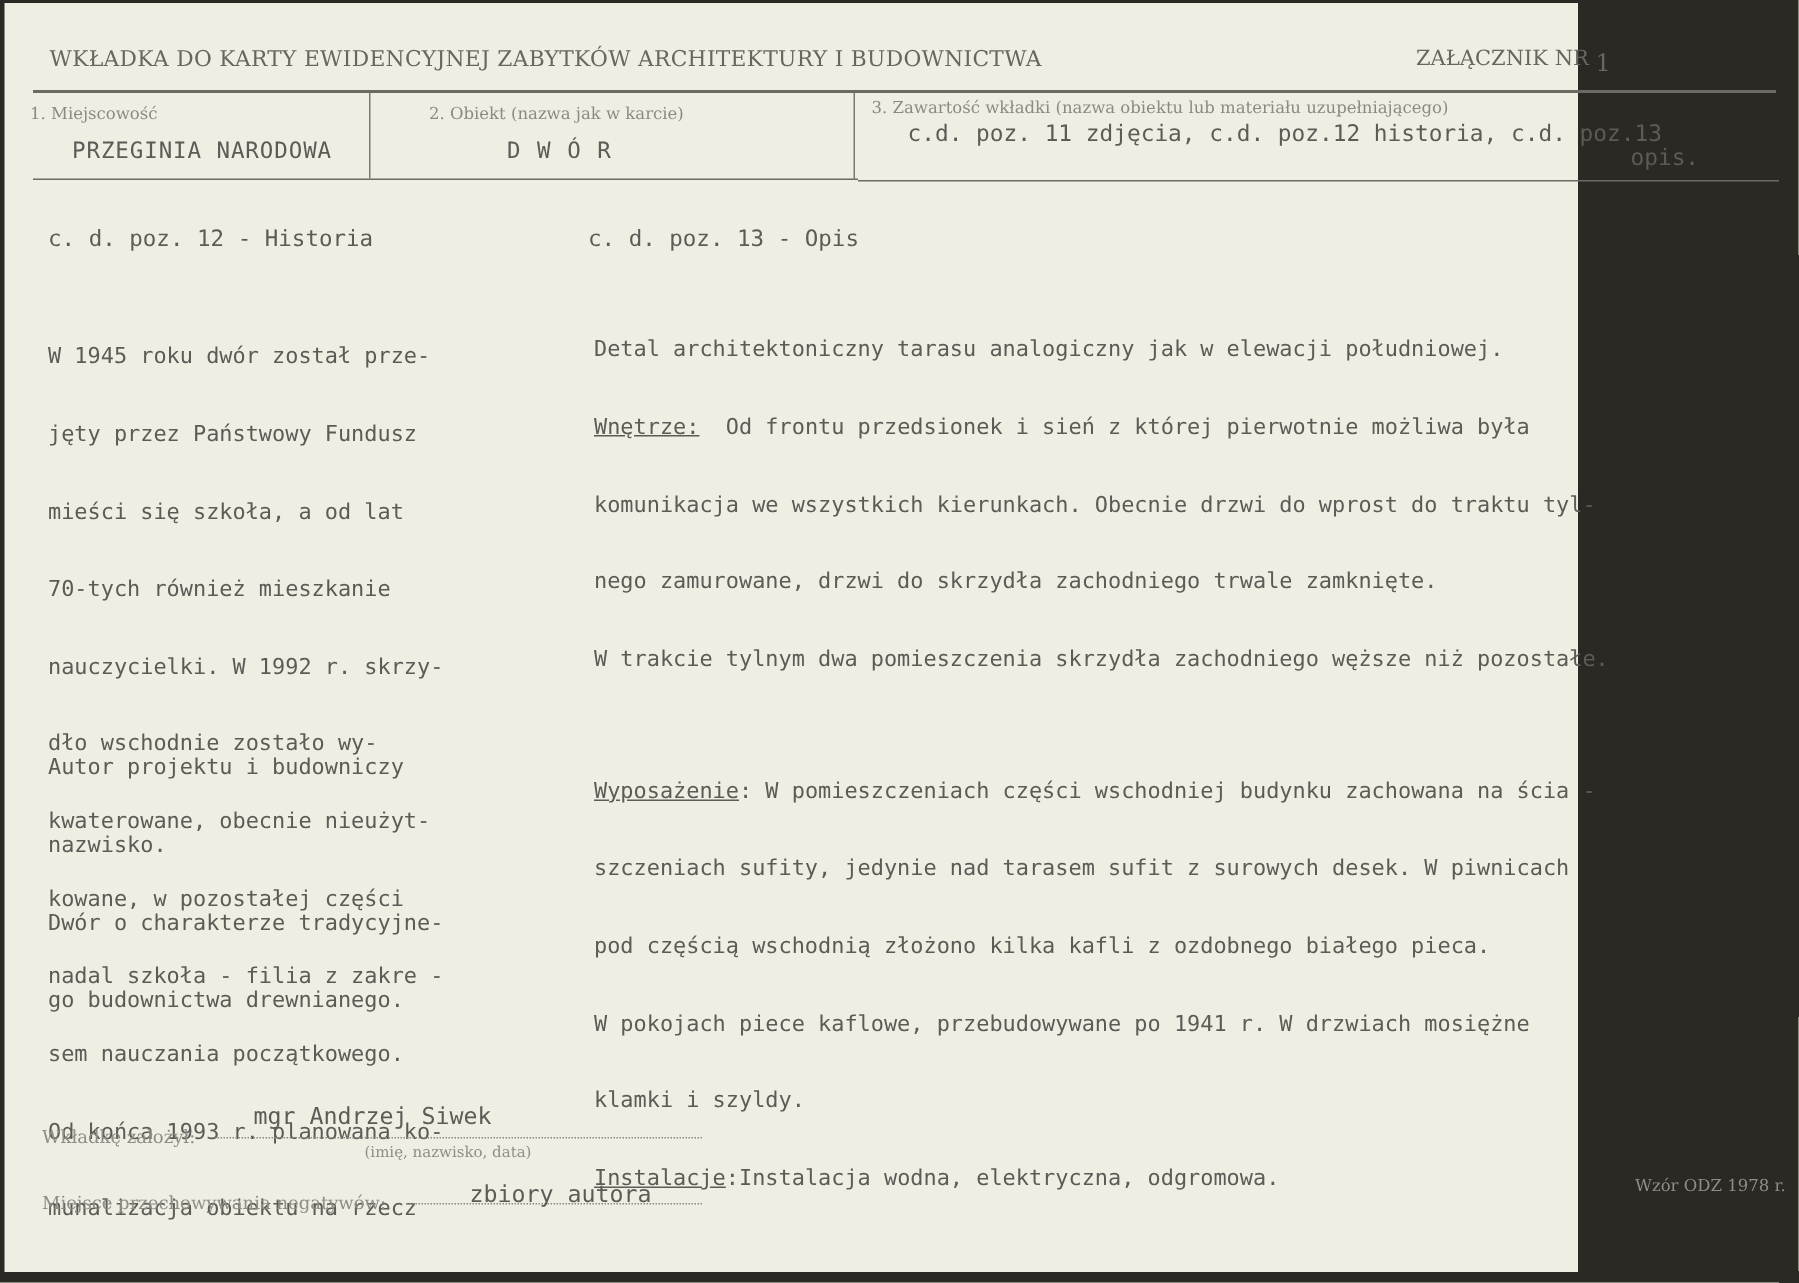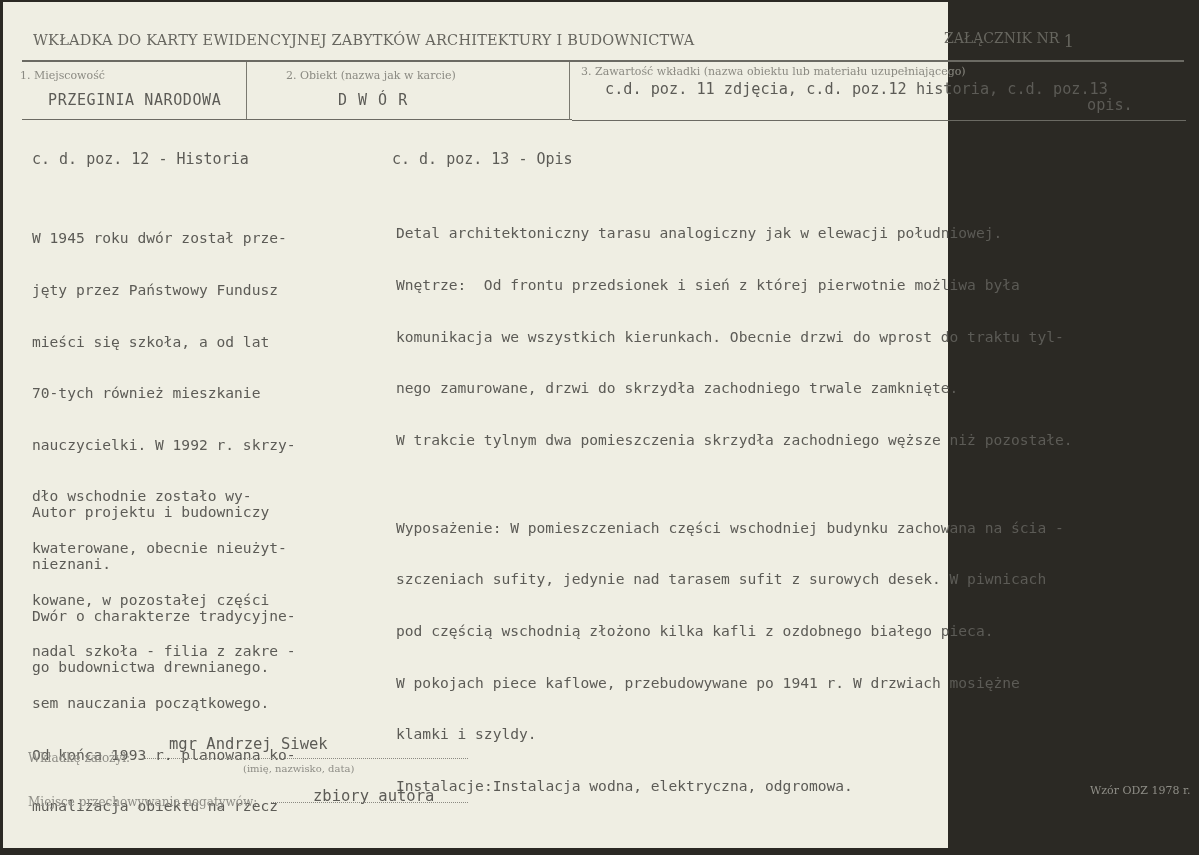--- a/index.html
+++ b/index.html
@@ -2,41 +2,41 @@
 <html><head>
   <meta charset="utf-8">
   <style>
     html, body { margin: 0; padding: 0; }
     body {
       width: 1199px; height: 855px; overflow: hidden;
       background: #2b2924;
       position: relative;
     }
     .card {
-      position: absolute; left: 3px; top: 2px; width: 945px; height: 846px;
+      position: absolute; left: 3px; top: 2px; width: 1049px; height: 846px;
       background: #efeee3;
       color: #55544e;
     }
     .serif { font-family: "DejaVu Serif", "Liberation Serif", serif; }
     .mono { font-family: "DejaVu Sans Mono", "Liberation Mono", monospace; color: #5c5b56; }
     .abs { position: absolute; white-space: pre; }
 
     .form-title { left: 30px; top: 30px; font-size: 14.5px; letter-spacing: 0.2px; color: #67665f; }
     .annex { left: 941px; top: 26px; font-size: 14px; color: #67665f; }
     .annex .num { font-size: 16px; position: relative; top: 4px; }
 
     .hline { position: absolute; height: 2px; background: #6b6a63; }
     .vline { position: absolute; width: 1px; background: #7a7970; }
 
     .fld-label { font-size: 11px; color: #8b8a82; }
     .fld-value { font-size: 15px; letter-spacing: 1px; }
 
     .section-h { font-size: 15px; }
     .body-text { font-size: 14.6px; line-height: 17.2px; }
-    .u { }
+    .u { text-decoration: underline; }
 
     .footer-label { font-size: 12px; color: #8e8d86; }
     .dotline { position: absolute; border-bottom: 1px dotted #8b8a82; height: 0; }
     .footer-val { font-size: 15.5px; }
     .footer-hint { font-size: 10px; color: #8e8d86; }
     .wzor { font-size: 11px; color: #8e8d86; }
   </style>
 </head>
 <body>
 
@@ -72,21 +72,21 @@
     <div>kwaterowane, obecnie nieużyt-</div>
     <div>kowane, w pozostałej części</div>
     <div>nadal szkoła - filia z zakre -</div>
     <div>sem nauczania początkowego.</div>
     <div>Od końca 1993 r. planowana ko-</div>
     <div>munalizacja obiektu na rzecz</div>
     
   </div>
   <div class="abs mono body-text" style="left:29px; top:467px;">
     <div>Autor projektu i budowniczy</div>
-    <div>nieznani.</div>
+    <div>nazwisko.</div>
     <div>Dwór o charakterze tradycyjne-</div>
     <div>go budownictwa drewnianego.</div>
   </div>
 
   <div class="abs mono section-h" style="left:389px; top:148px;">c. d. poz. 13 - Opis</div>
   <div class="abs mono body-text" style="left:393px; top:188px;">
     <div>Detal architektoniczny tarasu analogiczny jak w elewacji południowej.</div>
     <div><span class="u">Wnętrze:</span><span>  Od frontu przedsionek i sień z której pierwotnie możliwa była</span></div>
     <div>komunikacja we wszystkich kierunkach. Obecnie drzwi do wprost do traktu tyl-</div>
     <div>nego zamurowane, drzwi do skrzydła zachodniego trwale zamknięte.</div>

